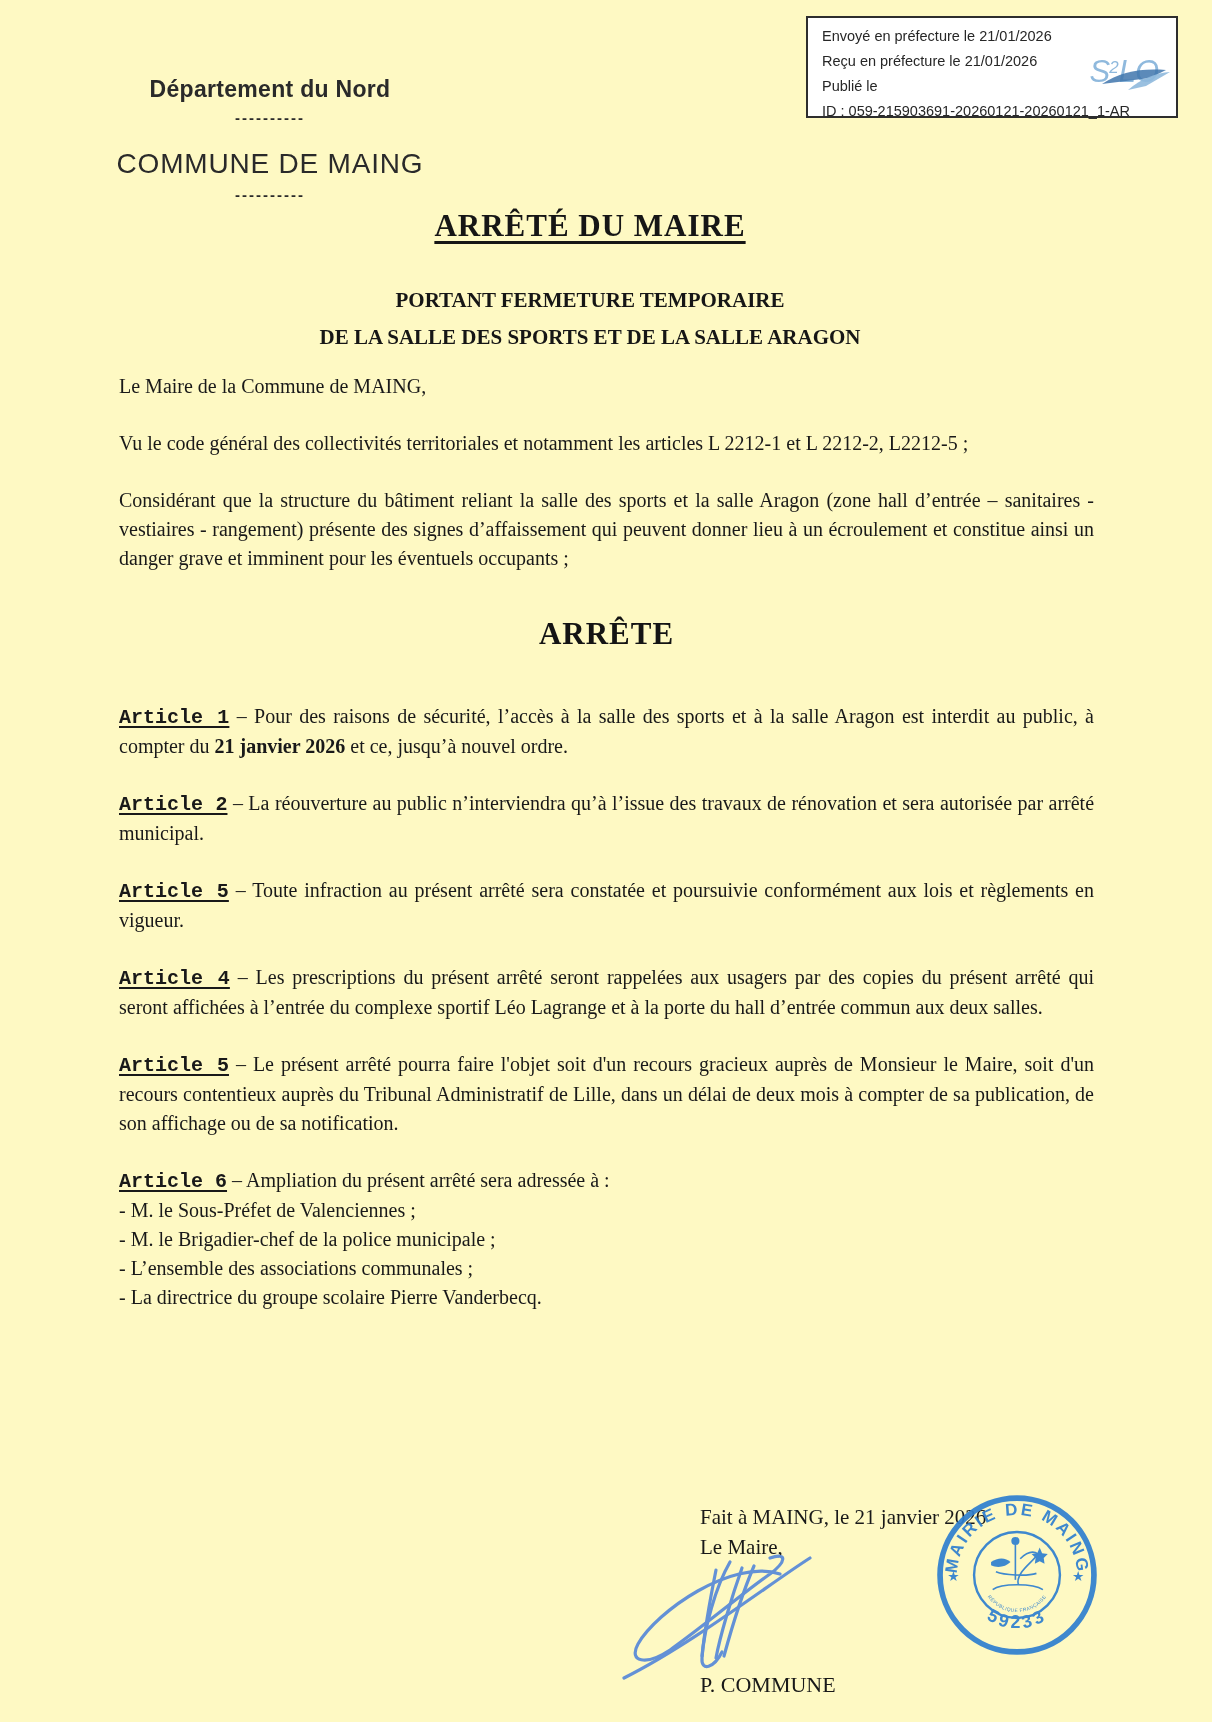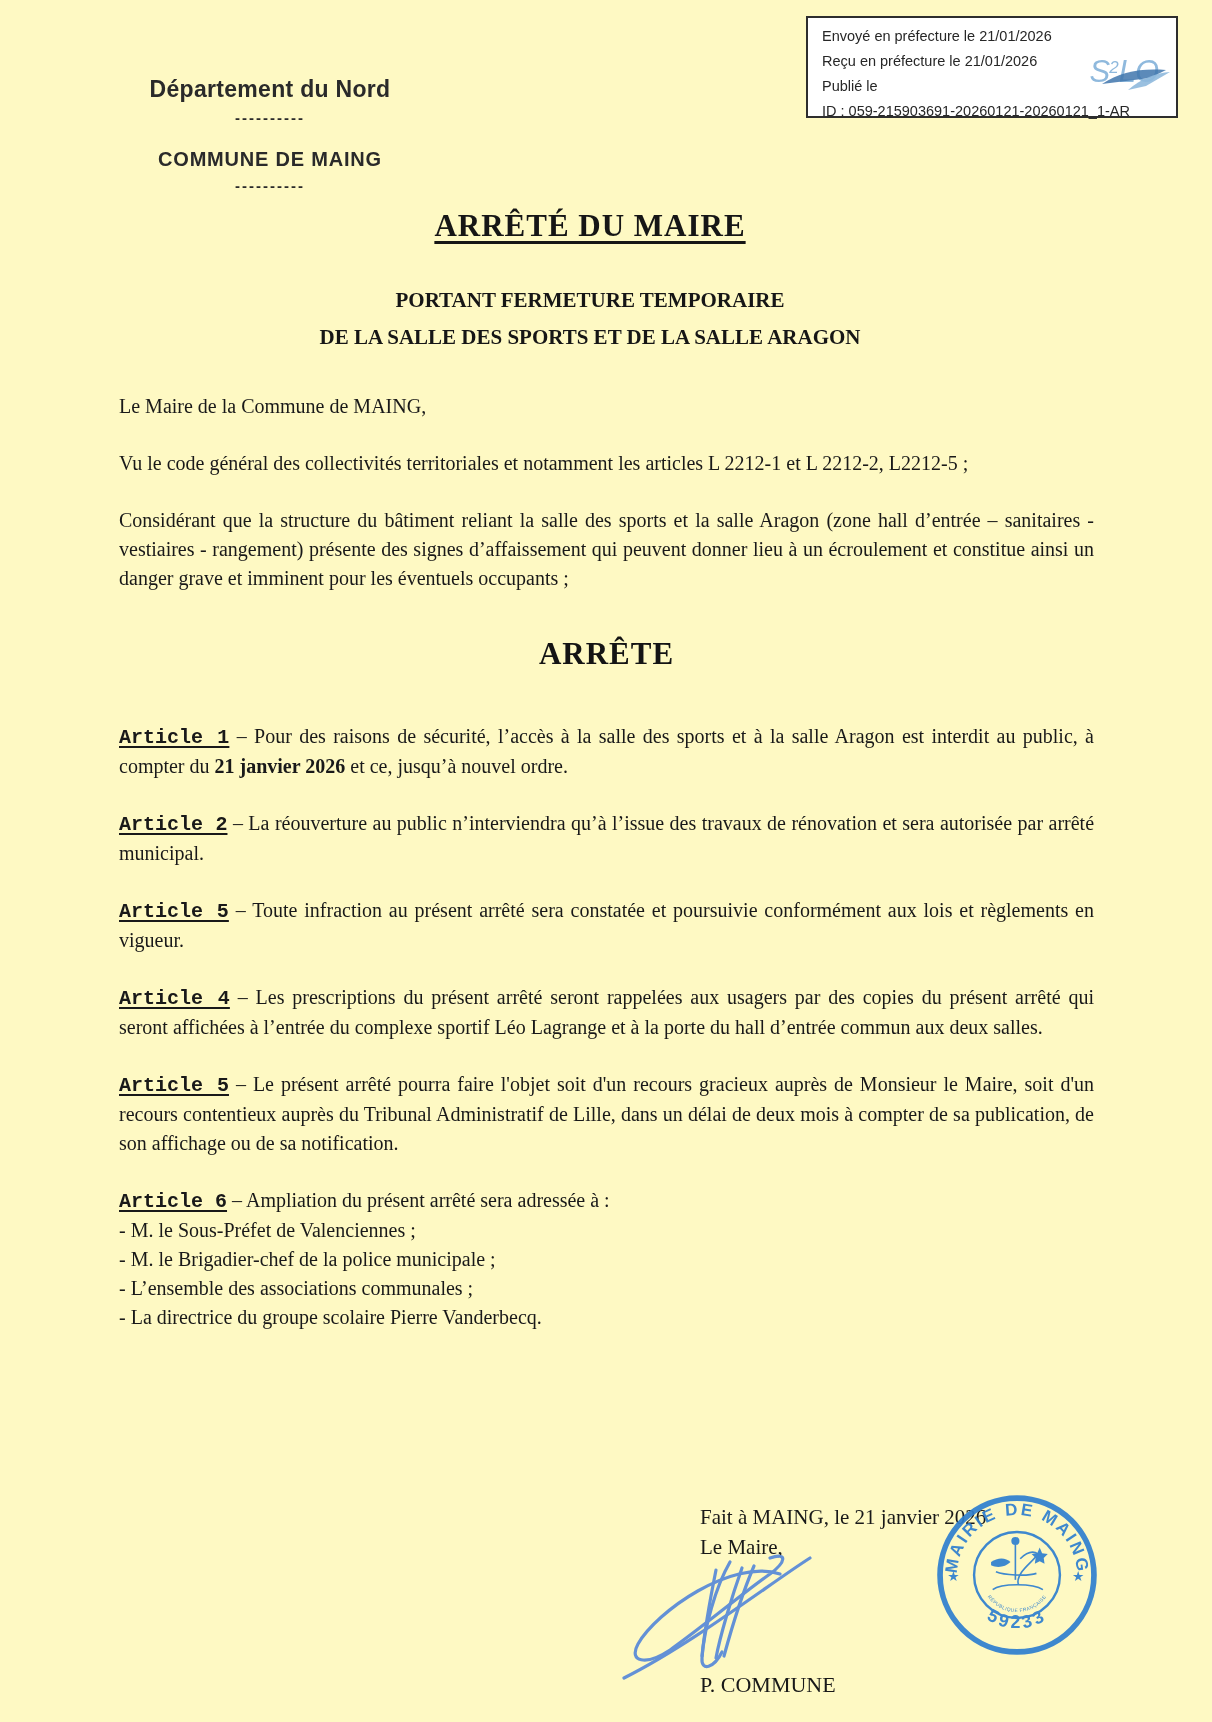--- a/index.html
+++ b/index.html
@@ -36,35 +36,35 @@
 
   
   .doc-header{
     position:absolute;left:108px;top:76px;width:324px;
     text-align:center;
     font-family:"Liberation Sans", sans-serif;
     color:#2a2a2a;
   }
   .dept{font-size:23px;font-weight:bold;letter-spacing:.3px;}
   .dash-sep{font-size:15px;font-weight:bold;letter-spacing:2px;margin-top:6px;color:#2a2a2a;}
-  .commune{font-size:20px;font-weight:bold;letter-spacing:.8px;margin-top:22px;}
+  .commune{font-size:28px;font-weight:normal;letter-spacing:.8px;margin-top:22px;}
 
   
   .title-block{position:absolute;left:0;top:208px;width:1180px;text-align:center;}
   .main-title{
     font-size:31px;font-weight:bold;letter-spacing:1px;
     text-decoration:underline;text-underline-offset:5px;
     color:#161616;
   }
   .subtitle{font-size:21px;font-weight:bold;margin-top:8px;line-height:29px;color:#161616;}
   .subtitle-wrap{margin-top:42px;}
 
   
   .body-text{
-    position:absolute;left:119px;top:392px;width:975px;
+    position:absolute;left:119px;top:372px;width:975px;
     font-size:20px;line-height:29px;color:#191919;
   }
   .body-text p{margin:0 0 28px 0;}
   .just{text-align:justify;}
   .arrete-heading{
     text-align:center;font-size:31px;font-weight:bold;letter-spacing:1px;
     margin:46px 0 54px 0;color:#141414;
   }
   .article{margin:8px 0 24px 0;}
   .art-label{font-weight:bold;text-decoration:underline;text-underline-offset:3px;font-family:Liberation Mono, monospace;}

